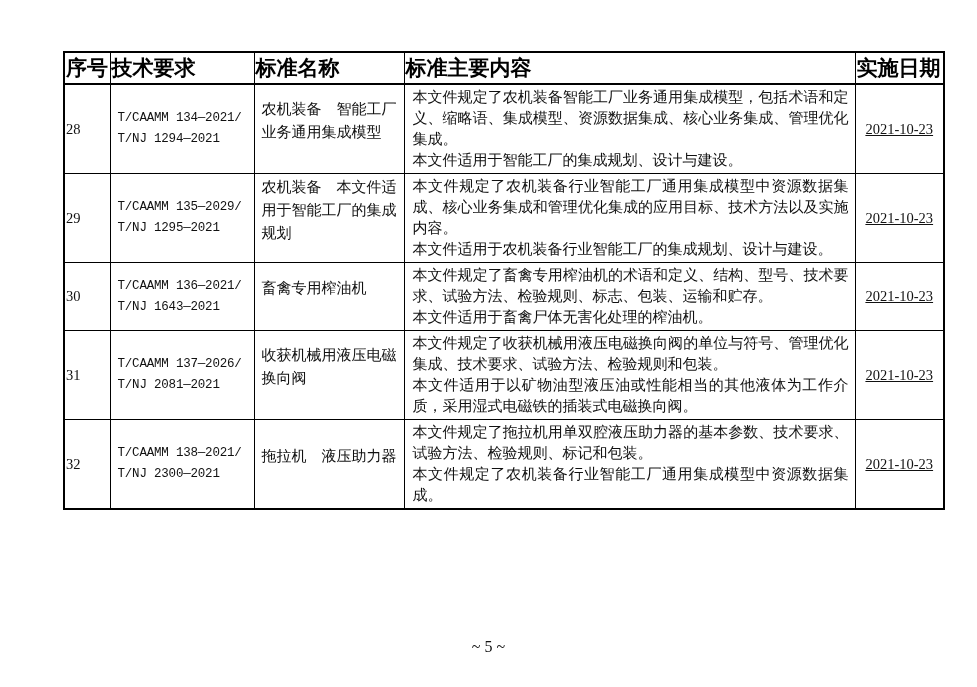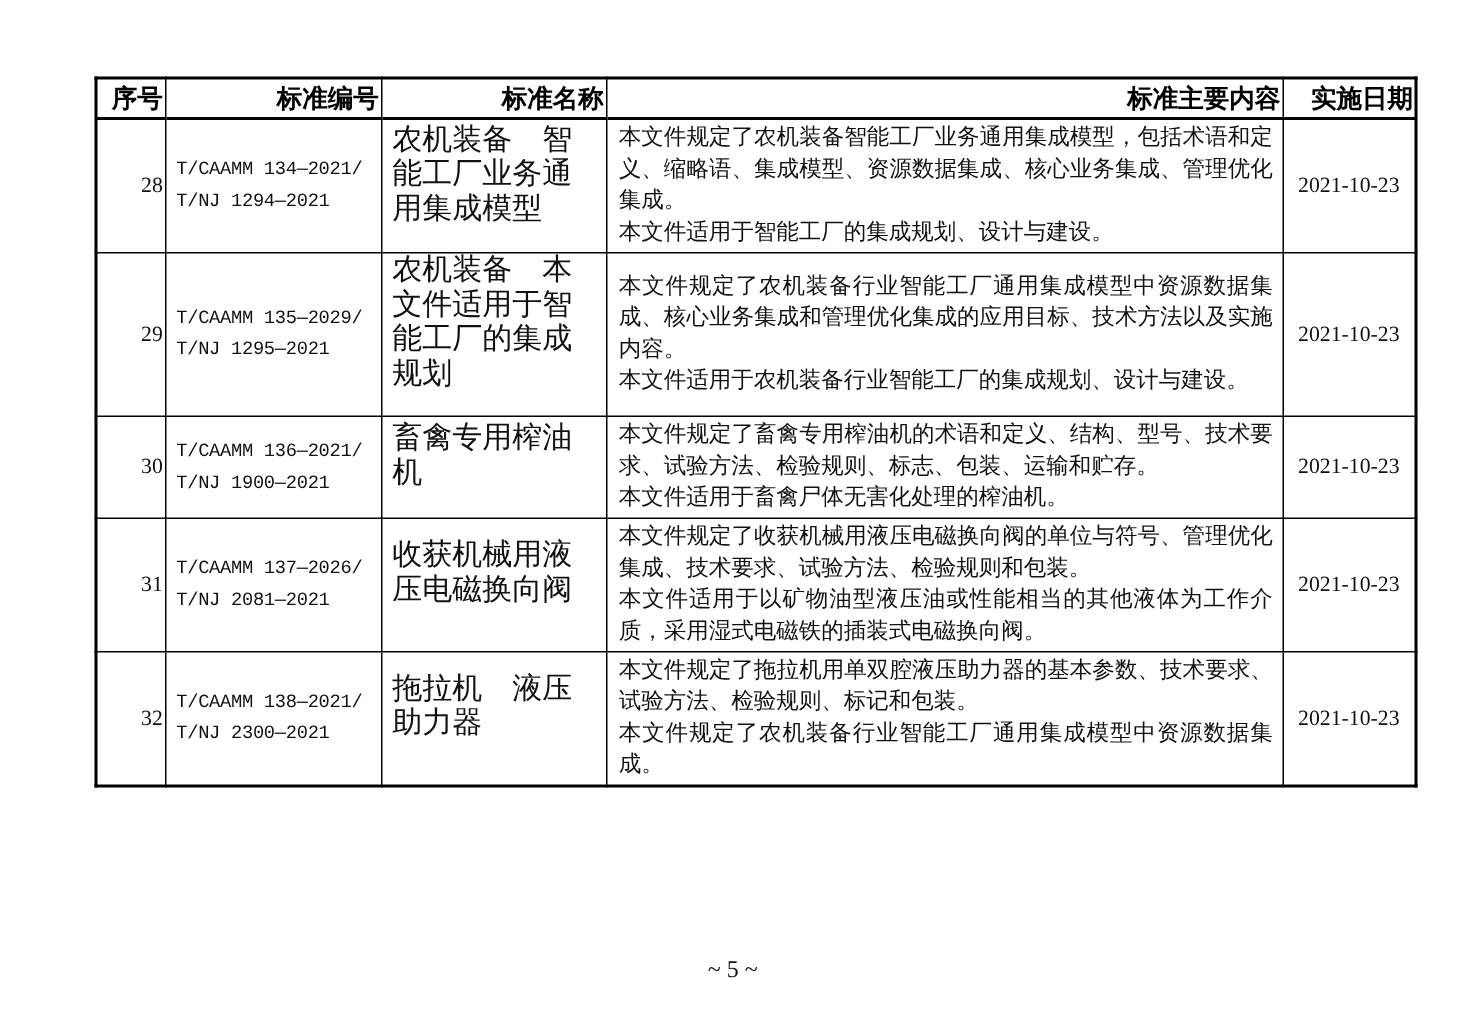--- a/index.html
+++ b/index.html
@@ -29,51 +29,52 @@
   table.std-table td {
     border: 1px solid #000000;
     vertical-align: middle;
     overflow: hidden;
     box-sizing: border-box;
   }
   table.std-table thead th {
     border-bottom: 2px solid #000000;
     font-family: "Liberation Sans", "DejaVu Sans", sans-serif;
     font-weight: bold;
-    font-size: 17px;
-    text-align: right;
+    font-size: 21px;
+    text-align: left;
     height: 26px;
     color: #000000;
   }
   td.cell-no {
-    text-align: right;
+    text-align: left;
     font-size: 14.5px;
   }
   td.cell-code {
     padding: 0 4px 0 7px;
     font-family: Liberation Mono, monospace;
     font-size: 12.5px;
     letter-spacing: -0.2px;
     line-height: 21px;
     white-space: nowrap;
   }
   td.cell-name {
     padding: 0 5px 16px 7px;
-    font-size: 20px;
+    font-size: 15px;
     line-height: 23px;
   }
   td.cell-content {
     padding: 2px 6px 2px 8px;
     font-size: 15px;
     line-height: 21px;
     text-align: justify;
   }
   td.cell-date {
     text-align: center;
     font-size: 14.5px;
+    text-decoration: underline;
   }
   .footer {
     position: absolute;
     left: 0;
     right: 0;
     top: 638px;
     text-align: center;
     font-size: 16px;
     color: #111111;
   }
@@ -87,21 +88,21 @@
     <colgroup>
       <col style="width:46px">
       <col style="width:144px">
       <col style="width:150px">
       <col style="width:451px">
       <col style="width:89px">
     </colgroup>
     <thead>
       <tr>
         <th>序号</th>
-        <th>标准编号</th>
+        <th>技术要求</th>
         <th>标准名称</th>
         <th>标准主要内容</th>
         <th>实施日期</th>
       </tr>
     </thead>
     <tbody>
       <tr style="height:74px;">
         <td class="cell-no">28</td>
         <td class="cell-code">
           <div>T/CAAMM 134—2021/</div>
@@ -124,21 +125,21 @@
         <td class="cell-content">
           <div>本文件规定了农机装备行业智能工厂通用集成模型中资源数据集成、核心业务集成和管理优化集成的应用目标、技术方法以及实施内容。</div>
           <div>本文件适用于农机装备行业智能工厂的集成规划、设计与建设。</div>
         </td>
         <td class="cell-date">2021-10-23</td>
       </tr>
       <tr style="height:65px;">
         <td class="cell-no">30</td>
         <td class="cell-code">
           <div>T/CAAMM 136—2021/</div>
-          <div>T/NJ 1900—2021</div>
+          <div>T/NJ 1643—2021</div>
         </td>
         <td class="cell-name">畜禽专用榨油机</td>
         <td class="cell-content">
           <div>本文件规定了畜禽专用榨油机的术语和定义、结构、型号、技术要求、试验方法、检验规则、标志、包装、运输和贮存。</div>
           <div>本文件适用于畜禽尸体无害化处理的榨油机。</div>
         </td>
         <td class="cell-date">2021-10-23</td>
       </tr>
       <tr style="height:85px;">
         <td class="cell-no">31</td>

